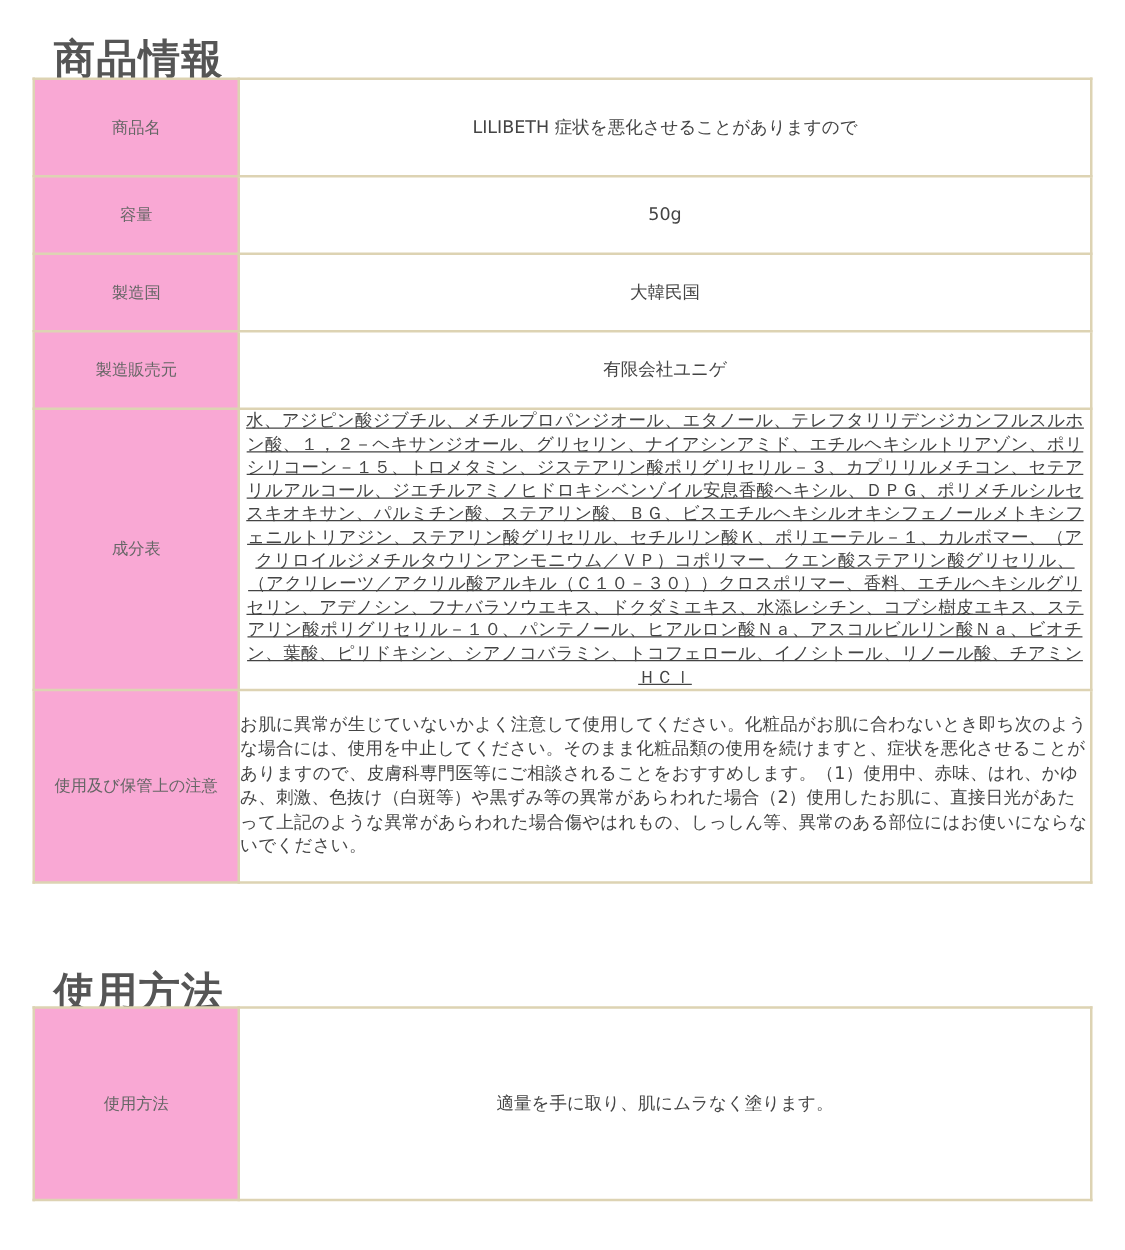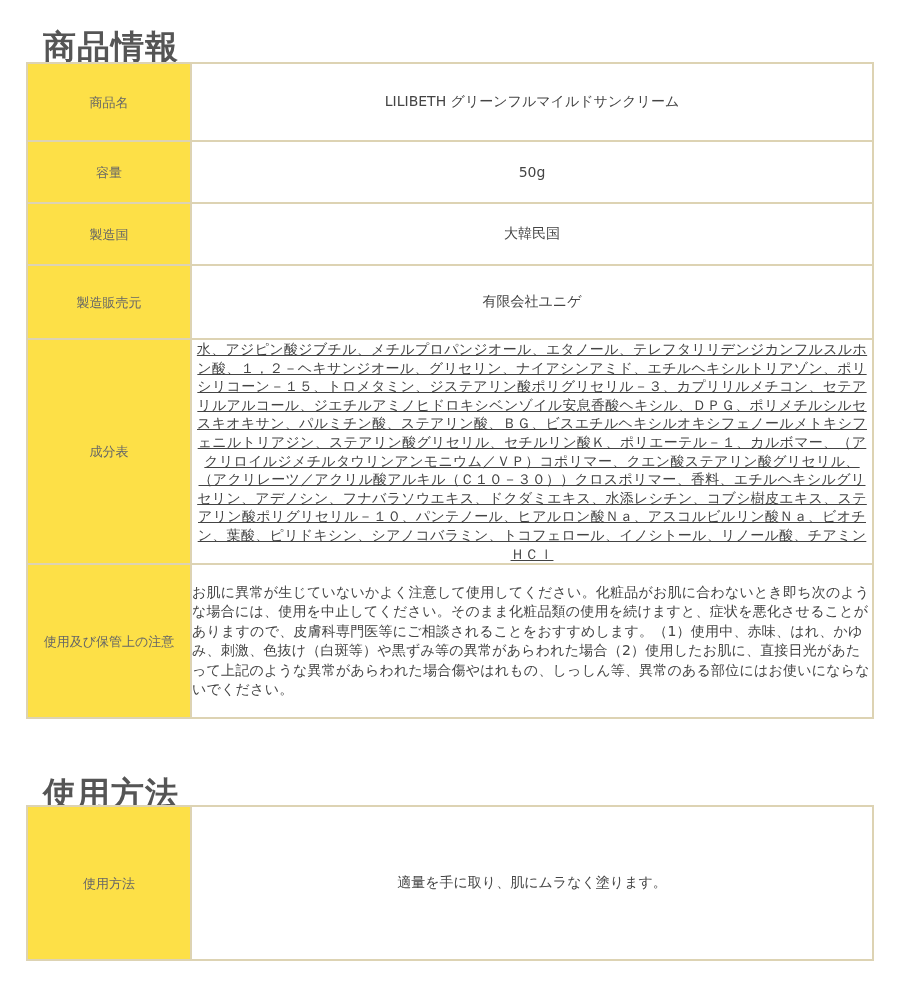--- a/index.html
+++ b/index.html
@@ -35,21 +35,21 @@
       border-collapse: collapse;
       table-layout: fixed;
     }
     table.spec td, table.spec th {
       border: 2px solid #ddd3b3;
       padding: 0;
       vertical-align: middle;
     }
     table.spec th {
       width: 134px;
-      background: #fde047;
+      background: #f9a8d4;
       font-weight: normal;
       font-size: 13px;
       color: #666666;
       text-align: center;
       line-height: 19px;
       padding: 0 14px;
     }
     table.spec td {
       background: #ffffff;
       font-size: 14px;
@@ -77,35 +77,35 @@
       text-align: center;
       font-size: 13px;
       color: #666666;
       padding: 0 16px;
     }
     #info-table { top: 62px; }
     #usage-table { top: 805px; }
     .r-name { height: 78px; }
     .r-vol { height: 62px; margin-left: 45px; }
     .r-country { height: 62px; }
-    .r-seller { height: 74px; }
+    .r-seller { height: 62px; }
     .r-ing { height: 220px; }
     .r-caution { height: 154px; }
     .r-usage { height: 154px; }
   </style>
 </head>
 <body>
 
 <h2 id="title-info" class="section-title">商品情報</h2>
 
 <table id="info-table" class="spec">
   <tbody>
       <tr class="r-name">
     <th>商品名</th>
-    <td class="center">LILIBETH グリーンフルマイルドサンクリーム</td>
+    <td class="center">LILIBETH 症状を悪化させることがありますので</td>
   </tr>
   <tr class="r-vol">
     <th>容量</th>
     <td class="center">50g</td>
   </tr>
   <tr class="r-country">
     <th>製造国</th>
     <td class="center">大韓民国</td>
   </tr>
   <tr class="r-seller">

